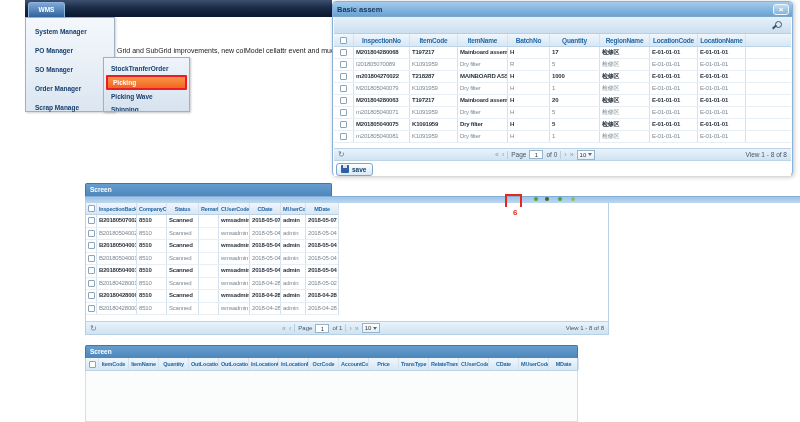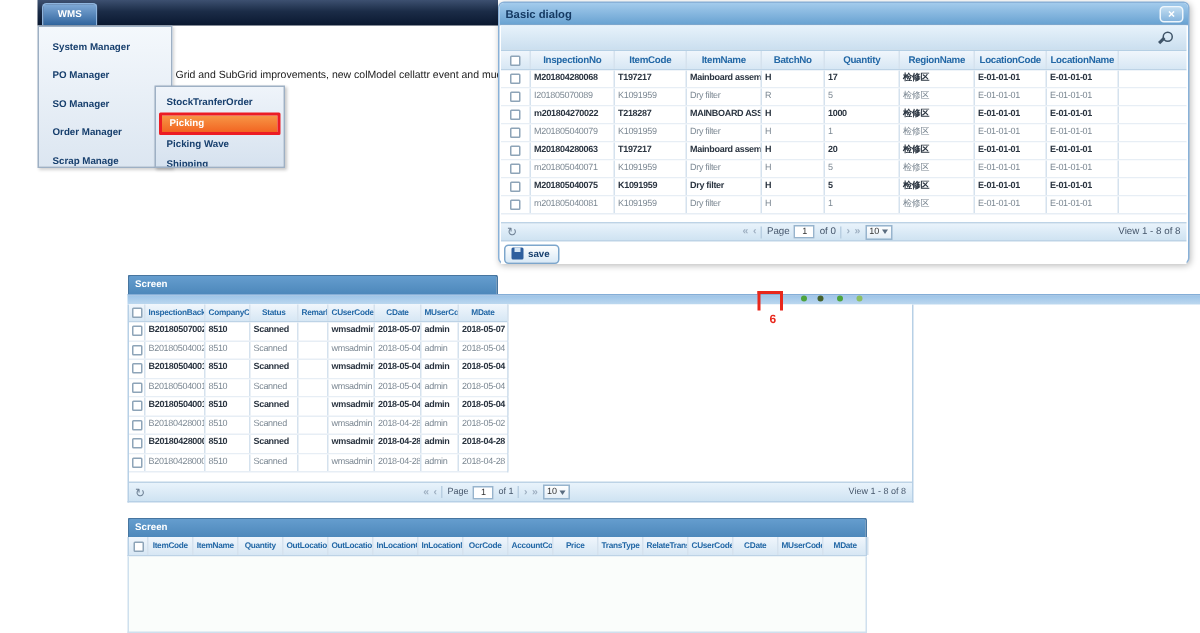--- a/index.html
+++ b/index.html
@@ -116,21 +116,21 @@
     <div>
         <div class="submenu-item i0">StockTranferOrder</div>
         <div class="submenu-item i1 hot">Picking</div>
         <div class="submenu-item i2">Picking Wave</div>
         <div class="submenu-item i3">Shipping</div>
       </div>
   </div>
 
   <div class="abs dialog">
     <div class="dlg-title">
-      <span>Basic dialog</span>
+      <span>Basic assem</span>
     </div>
     <div class="close-btn">×</div>
     <div class="dlg-toolbar">
       <span class="magnifier"></span>
     </div>
 
     <div class="g-head dlg-head">
       <span class="cb-cell">
           <span class="cb"></span>
         </span>

